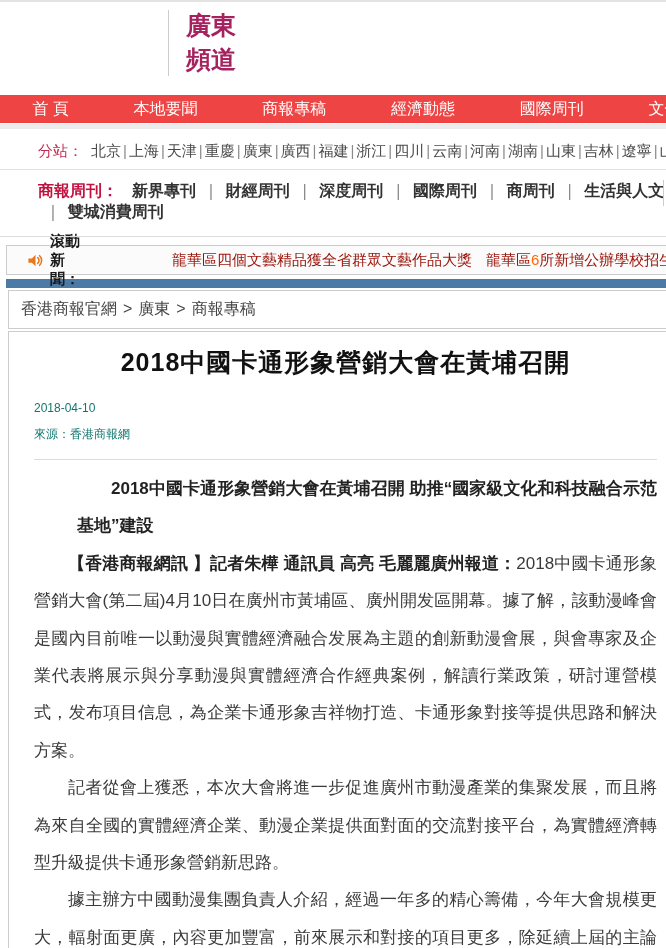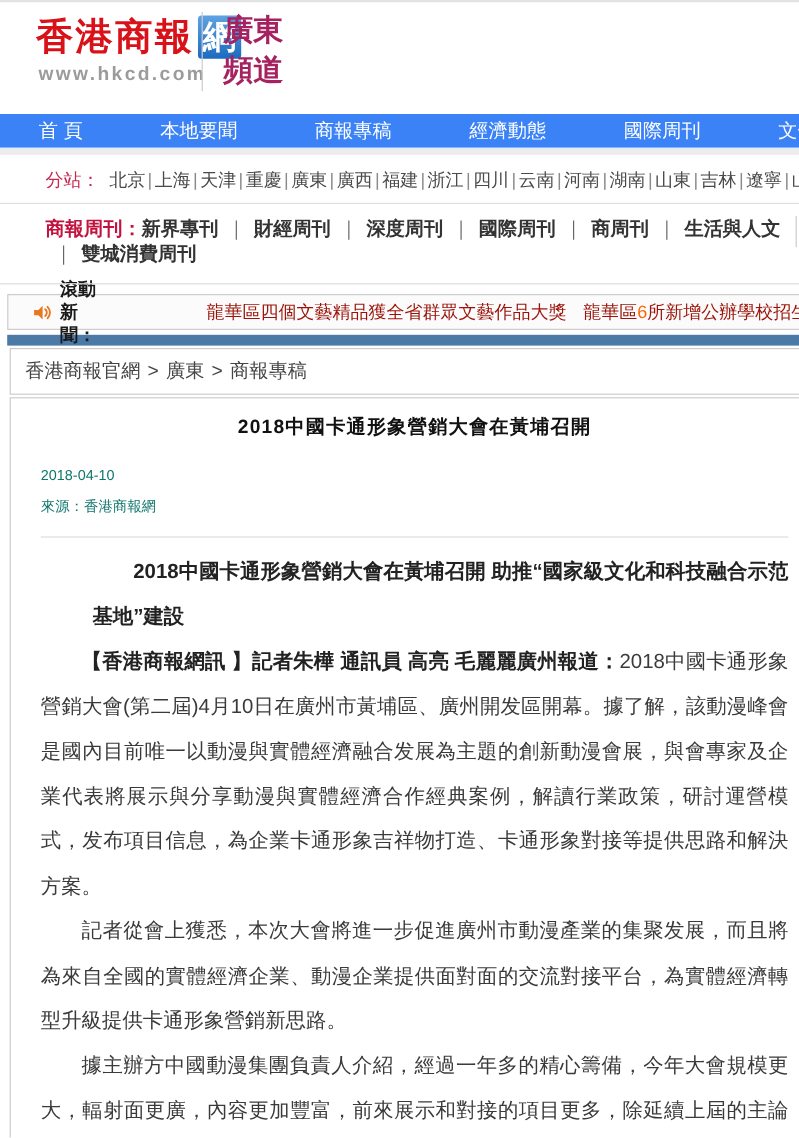--- a/index.html
+++ b/index.html
@@ -17,39 +17,39 @@
     background:linear-gradient(180deg,#5ea2e2,#1c6bbf); color:#fff; font-size:28px;
     font-weight:bold; text-align:center; line-height:36px; border-radius:3px; }
   .brand-url { color:#9b9b9b; font-size:16px; font-weight:bold; letter-spacing:2px;
     margin-top:2px; padding-left:2px; }
   .header-divider { position:absolute; left:168px; top:8px; width:1px; height:66px;
     background:#ccc; }
   .channel { position:absolute; left:186px; top:6px; color:#a6215f; font-size:25px;
     font-weight:bold; line-height:34px; }
 
   
-  .nav { height:29px; background:#3b82f6; border-bottom:1px solid #fff; overflow:hidden; }
+  .nav { height:29px; background:#ef4444; border-bottom:1px solid #fff; overflow:hidden; }
   .nav-inner { width:745px; display:flex; justify-content:space-around; align-items:center;
     height:29px; }
   .nav-inner .lnk { color:#fff; font-size:16px; cursor:pointer; white-space:nowrap; }
   .nav-strip { height:5px; background:#ececec; }
 
   
   .substations { padding:9px 0 6px 38px; font-size:15px; line-height:25px; color:#4a4a4a;
     border-bottom:1px solid #e0e0e0; }
   .substations .label { color:#c52b52; margin-right:8px; }
   .substations .row { white-space:nowrap; overflow:hidden; }
   .substations .lnk { color:#4a4a4a; cursor:pointer;text-align:center; }
   .substations .sep { color:#8a8a8a; margin:0 2px; }
   .substations .row2 { padding-left:0; }
 
   
   .weekly { position:relative; padding:11px 0 13px 38px; font-size:16px;
     border-bottom:1px solid #ddd; }
-  .weekly .label { color:#c2123f; font-weight:bold; }
+  .weekly .label { color:#c2123f; font-weight:bold; margin-right:14px; }
   .weekly .lnk { color:#333; font-weight:bold; cursor:pointer; }
   .weekly .sep { color:#666; margin:0 7px; font-weight:normal; }
   .weekly-edge { position:absolute; right:2px; top:10px; width:1px; height:26px; background:#ccc; }
 
   
   .rolling { margin:8px 0 0 6px; width:700px; height:30px; border:1px solid #ccc;
     background:#fbfbfb; display:flex; align-items:center; padding-left:20px; }
   .rolling .icon { display:inline-flex; margin-right:6px; }
   .rolling .label { font-size:15px; font-weight:bold; color:#1a1a1a; }
   .rolling .news { color:#9a1208; font-size:15px; cursor:pointer; white-space:nowrap;text-align:center; }
@@ -61,40 +61,33 @@
 
   
   .breadcrumb { margin:2px 0 0 8px; width:700px; border:1px solid #ccc;
     padding:8px 0 8px 12px; font-size:16px; color:#444; background:#fff; }
   .breadcrumb .lnk { color:#444; cursor:pointer; }
   .breadcrumb .sep { margin:0 6px; color:#444; }
 
   
   .article { margin:2px 0 0 8px; width:690px; height:660px; border:1px solid #ccc;
     background:#fff; padding:14px 40px 0 25px; overflow:hidden; }
-  .article h1 { text-align:center; font-size:16px; color:#111; font-weight:bold;
+  .article h1 { text-align:center; font-size:25px; color:#111; font-weight:bold;
     letter-spacing:1px; margin-bottom:16px; }
   .meta { font-size:12px; color:#0f766e; line-height:26px; }
   .article hr { border:none; border-top:1px solid #ddd; margin:12px 0 10px 0; }
   .body-text p { font-size:17px; color:#3a3a3a; line-height:2.2; text-indent:2em;
     text-align:justify; }
   .body-text .lede { font-weight:bold; color:#222;margin-left:43px; }
   .body-text .bold-inline { font-weight:bold; color:#222; }
 </style>
 </head>
 <body>
 
 <div class="header">
-  <div class="logo">
-    <div class="logo-line1">
-      <span class="brand-cn">香港商報</span>
-      <span class="brand-net">網</span>
-    </div>
-    <div class="brand-url">www.hkcd.com</div>
-  </div>
   <div class="header-divider"></div>
   <div class="channel">
     <div>廣東</div>
     <div>頻道</div>
   </div>
 </div>
 
 <div class="nav">
   <div class="nav-inner">
       <span class="lnk">首 頁</span>

